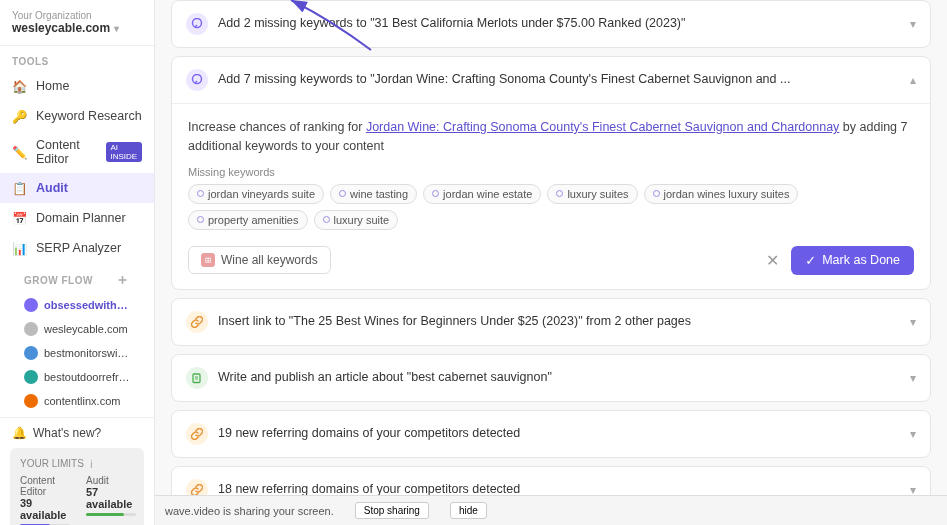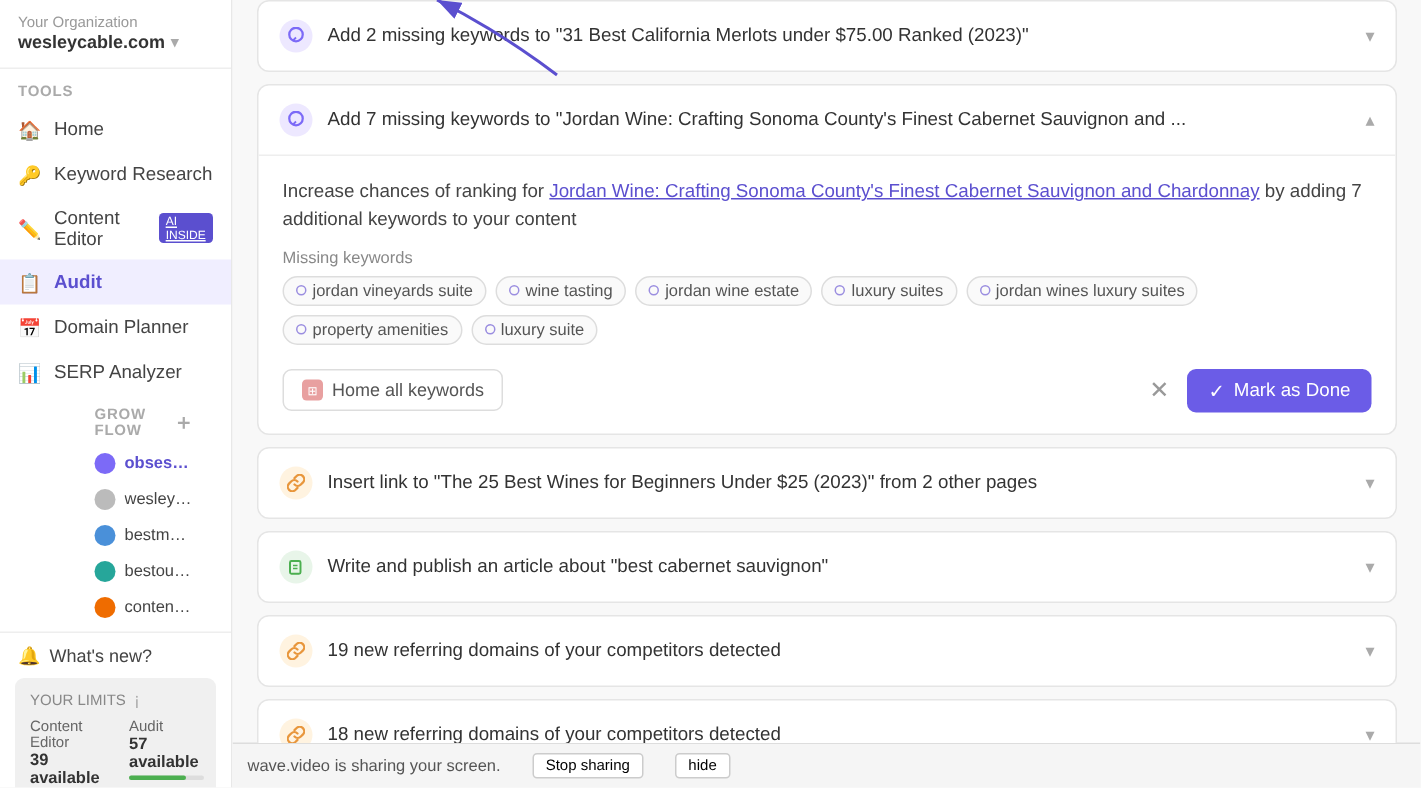--- a/index.html
+++ b/index.html
@@ -8,22 +8,22 @@
     
     .sidebar { width: 155px; background: #fff; border-right: 1px solid #e8e8e8; display: flex; flex-direction: column; height: 525px; overflow: hidden; flex-shrink: 0; }
     .sidebar-org { padding: 10px 12px; border-bottom: 1px solid #eee; }
     .sidebar-org .org-label { font-size: 10px; color: #999; }
     .sidebar-org .org-name { font-size: 12px; font-weight: 600; color: #333; display: flex; align-items: center; gap: 4px; }
     .sidebar-org .org-name span.chevron { color: #aaa; font-size: 10px; }
     .sidebar-section-label { padding: 10px 12px 4px; font-size: 10px; font-weight: 700; color: #aaa; letter-spacing: 0.5px; }
     .sidebar-item { display: flex; align-items: center; gap: 8px; padding: 7px 12px; cursor: pointer; color: #444; font-size: 12.5px; border-radius: 0; }
     .sidebar-item.active { background: #f0eeff; color: #5b4fcf; font-weight: 600; }
     .sidebar-item .icon { width: 16px; height: 16px; display: flex; align-items: center; justify-content: center; flex-shrink: 0; }
-    .sidebar-item .ai-badge { background: #5b4fcf; color: #fff; font-size: 8px; padding: 1px 4px; border-radius: 3px; margin-left: 2px; text-decoration: underline; }
-    .grow-flow-section { padding: 8px 24px 4px; margin-left: 39px; }
+    .sidebar-item .ai-badge { background: #5b4fcf; color: #fff; font-size: 8px; padding: 1px 4px; border-radius: 3px; margin-left: 2px; }
+    .grow-flow-section { padding: 8px 24px 4px; }
     .grow-flow-header { display: flex; align-items: center; justify-content: space-between; font-size: 10px; font-weight: 700; color: #aaa; letter-spacing: 0.5px; margin-bottom: 4px; }
     .grow-flow-item { display: flex; align-items: center; gap: 6px; padding: 5px 0; cursor: pointer; font-size: 11.5px; color: #444; border-radius: 4px; }
     .grow-flow-item.active { color: #5b4fcf; font-weight: 600; }
     .grow-flow-item .site-dot { width: 14px; height: 14px; border-radius: 50%; flex-shrink: 0; display: flex; align-items: center; justify-content: center; font-size: 8px; font-weight: bold; color: #fff; }
     .sidebar-bottom { margin-top: auto; border-top: 1px solid #eee; }
     .whats-new { display: flex; align-items: center; gap: 6px; padding: 8px 12px; font-size: 12px; color: #444; cursor: pointer; }
     .limits-box { background: #f0f0f0; margin: 0 10px 8px; padding: 8px 10px; border-radius: 6px; }
     .limits-title { font-size: 10px; color: #888; margin-bottom: 4px; display: flex; align-items: center; gap: 6px; }
     .limits-cols { display: flex; gap: 16px; }
     .limit-col .label { font-size: 10px; color: #666; }
@@ -229,21 +229,21 @@
               <span>property amenities</span>
             </div>
             <div class="kw-tag">
               <span class="kw-dot"></span>
               <span>luxury suite</span>
             </div>
           </div>
         <div class="task-actions">
           <button class="btn-copy">
             <span style="width:14px;height:14px;background:#e8a0a0;border-radius:3px;display:inline-flex;align-items:center;justify-content:center;font-size:8px;color:#fff;">⊞</span>
-            <span>Home all keywords</span>
+            <span>Wine all keywords</span>
           </button>
           <div class="task-right-actions">
             <button class="btn-close">✕</button>
             <button class="btn-mark-done">
               <span class="check-icon">✓</span>
               <span>Mark as Done</span>
             </button>
           </div>
         </div>
       </div>

